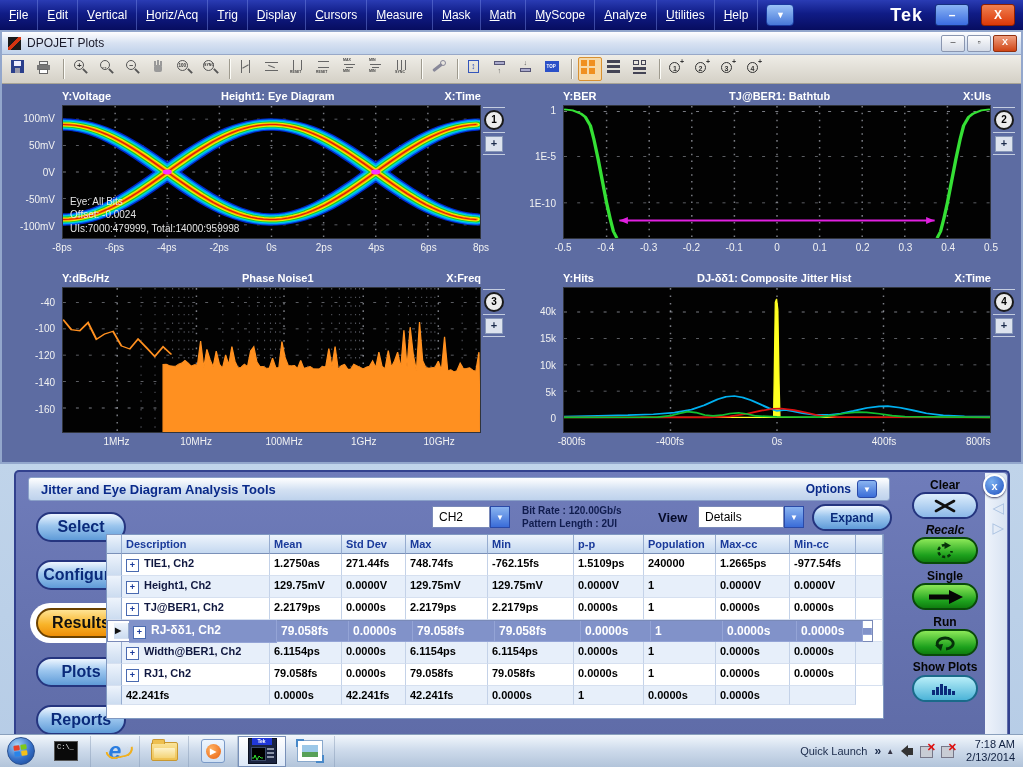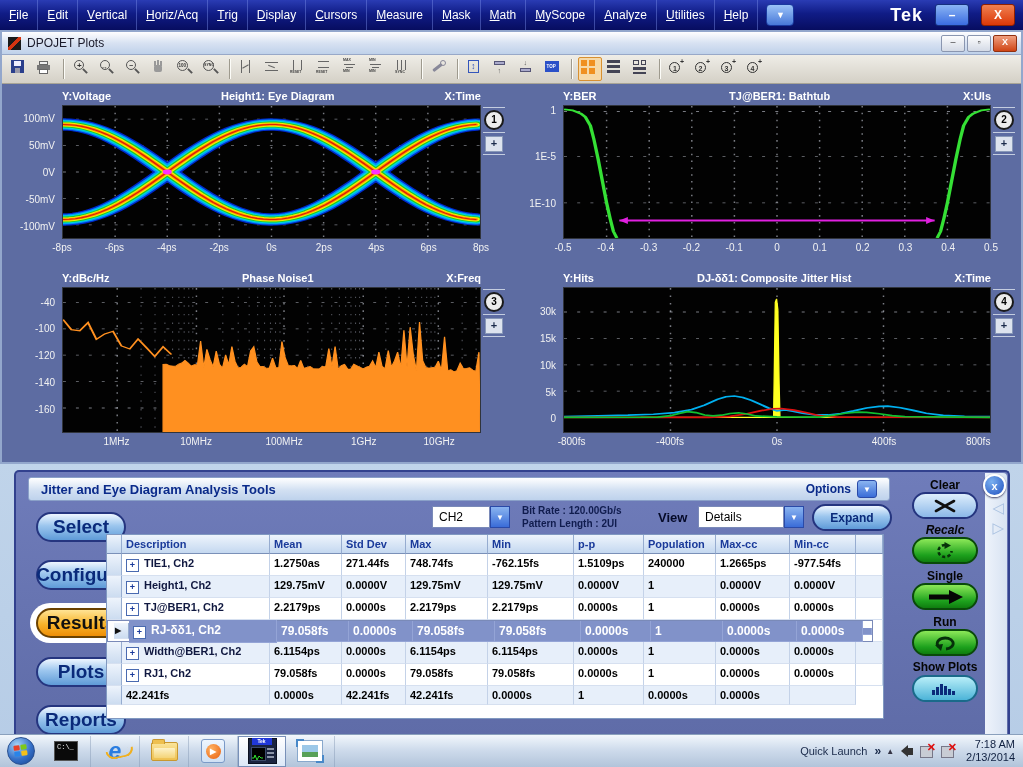--- a/index.html
+++ b/index.html
@@ -64,21 +64,21 @@
   .panel{position:absolute;top:470px;left:14px;width:996px;height:265px;box-sizing:border-box;
     background:linear-gradient(#6f7cba,#5f6ca8);border:2px solid #32418e;border-bottom:none;border-radius:5px 5px 0 0}
   .p-hdr{position:absolute;left:12px;top:5px;width:862px;height:24px;box-sizing:border-box;
     background:linear-gradient(#ffffff,#d2e0f2 55%,#bed2ec);border:1px solid #8aa0c8;border-radius:3px;
     display:flex;align-items:center;padding:0 12px;color:#0a2a8a;font-weight:bold;font-size:13px}
   .p-hdr .opts{margin-left:auto;display:flex;align-items:center;gap:6px;font-size:12px}
   .vbtn{width:18px;height:16px;border-radius:3px;border:1px solid #2a4aa8;color:#fff;font-size:8px;
     background:linear-gradient(#8ab4f0,#3a6cd8);display:flex;align-items:center;justify-content:center}
   .notch{position:absolute;left:14px;top:131px;width:80px;height:40px;background:#fff;border-radius:20px 0 0 20px}
   .pill{position:absolute;left:20px;width:90px;height:30px;border-radius:15px;border:2px solid #25357f;box-sizing:border-box;
-    background:linear-gradient(#eef6ff,#9cc6ee 45%,#5f9bd8);color:#0a2a7a;font-weight:bold;font-size:19px;
+    background:linear-gradient(#eef6ff,#9cc6ee 45%,#5f9bd8);color:#0a2a7a;font-weight:bold;font-size:16px;
     display:flex;align-items:center;justify-content:center}
   .pill.active{background:linear-gradient(#ffe394,#f8b42a 55%,#ee8e06);color:#101010;border-color:#6b4200}
   .sel{position:absolute;height:22px;background:#fff;border:1px solid #7a8ab8;box-sizing:border-box;
     font-size:12px;display:flex;align-items:center;padding-left:6px;color:#000}
   .selbtn{position:absolute;height:22px;width:20px;box-sizing:border-box}
   .lbl-strong{position:absolute;font-weight:bold;color:#101c4e}
   .pill-sm{position:absolute;width:80px;height:27px;border-radius:14px;border:2px solid #25357f;box-sizing:border-box;
     background:linear-gradient(#eef6ff,#9cc6ee 45%,#5f9bd8);color:#0a2a7a;font-weight:bold;font-size:12px;
     display:flex;align-items:center;justify-content:center}
   .tbl{position:absolute;left:90px;top:62px;width:776px;background:#fff;border:1px solid #8098c0;font-size:11px}
@@ -378,20 +378,25 @@
               <polyline points="0,51.60 1.5,51.50 3,51.22 4.5,50.74 6,50.08 7.5,49.25 9,48.24 10.5,47.07 12,45.75 13.5,44.28 15,42.70 16.5,41.00 18,39.20 19.5,37.32 21,35.37 22.5,33.38 24,31.36 25.5,29.32 27,27.29 28.5,25.29 30,23.33 31.5,21.42 33,19.59 34.5,17.86 36,16.23 37.5,14.73 39,13.36 40.5,12.14 42,11.07 43.5,10.18 45,9.46 46.5,8.92 48,8.57 49.5,8.41 51,8.44 52.5,8.67 54,9.08 55.5,9.68 57,10.46 58.5,11.41 60,12.53 61.5,13.80 63,15.21 64.5,16.76 66,18.43 67.5,20.19 69,22.05 70.5,23.97 72,25.95 73.5,27.97 75,30.00 76.5,32.03 78,34.05 79.5,36.03 81,37.95 82.5,39.81 84,41.57 85.5,43.24 87,44.79 88.5,46.20 90,47.47 91.5,48.59 93,49.54 94.5,50.32 96,50.92 97.5,51.33 99,51.56" fill="none" stroke="#20c820" stroke-width="2.7" stroke-linecap="round"></polyline>
               <polyline points="0,8.40 1.5,8.50 3,8.78 4.5,9.26 6,9.92 7.5,10.75 9,11.76 10.5,12.93 12,14.25 13.5,15.72 15,17.30 16.5,19.00 18,20.80 19.5,22.68 21,24.63 22.5,26.62 24,28.64 25.5,30.68 27,32.71 28.5,34.71 30,36.67 31.5,38.58 33,40.41 34.5,42.14 36,43.77 37.5,45.27 39,46.64 40.5,47.86 42,48.93 43.5,49.82 45,50.54 46.5,51.08 48,51.43 49.5,51.59 51,51.56 52.5,51.33 54,50.92 55.5,50.32 57,49.54 58.5,48.59 60,47.47 61.5,46.20 63,44.79 64.5,43.24 66,41.57 67.5,39.81 69,37.95 70.5,36.03 72,34.05 73.5,32.03 75,30.00 76.5,27.97 78,25.95 79.5,23.97 81,22.05 82.5,20.19 84,18.43 85.5,16.76 87,15.21 88.5,13.80 90,12.53 91.5,11.41 93,10.46 94.5,9.68 96,9.08 97.5,8.67 99,8.44" fill="none" stroke="#f0f000" stroke-width="1.9" stroke-linecap="round"></polyline>
               <polyline points="0,51.60 1.5,51.50 3,51.22 4.5,50.74 6,50.08 7.5,49.25 9,48.24 10.5,47.07 12,45.75 13.5,44.28 15,42.70 16.5,41.00 18,39.20 19.5,37.32 21,35.37 22.5,33.38 24,31.36 25.5,29.32 27,27.29 28.5,25.29 30,23.33 31.5,21.42 33,19.59 34.5,17.86 36,16.23 37.5,14.73 39,13.36 40.5,12.14 42,11.07 43.5,10.18 45,9.46 46.5,8.92 48,8.57 49.5,8.41 51,8.44 52.5,8.67 54,9.08 55.5,9.68 57,10.46 58.5,11.41 60,12.53 61.5,13.80 63,15.21 64.5,16.76 66,18.43 67.5,20.19 69,22.05 70.5,23.97 72,25.95 73.5,27.97 75,30.00 76.5,32.03 78,34.05 79.5,36.03 81,37.95 82.5,39.81 84,41.57 85.5,43.24 87,44.79 88.5,46.20 90,47.47 91.5,48.59 93,49.54 94.5,50.32 96,50.92 97.5,51.33 99,51.56" fill="none" stroke="#f0f000" stroke-width="1.9" stroke-linecap="round"></polyline>
               <polyline points="0,8.40 1.5,8.50 3,8.78 4.5,9.26 6,9.92 7.5,10.75 9,11.76 10.5,12.93 12,14.25 13.5,15.72 15,17.30 16.5,19.00 18,20.80 19.5,22.68 21,24.63 22.5,26.62 24,28.64 25.5,30.68 27,32.71 28.5,34.71 30,36.67 31.5,38.58 33,40.41 34.5,42.14 36,43.77 37.5,45.27 39,46.64 40.5,47.86 42,48.93 43.5,49.82 45,50.54 46.5,51.08 48,51.43 49.5,51.59 51,51.56 52.5,51.33 54,50.92 55.5,50.32 57,49.54 58.5,48.59 60,47.47 61.5,46.20 63,44.79 64.5,43.24 66,41.57 67.5,39.81 69,37.95 70.5,36.03 72,34.05 73.5,32.03 75,30.00 76.5,27.97 78,25.95 79.5,23.97 81,22.05 82.5,20.19 84,18.43 85.5,16.76 87,15.21 88.5,13.80 90,12.53 91.5,11.41 93,10.46 94.5,9.68 96,9.08 97.5,8.67 99,8.44" fill="none" stroke="#ff9000" stroke-width="1.1" stroke-linecap="round"></polyline>
               <polyline points="0,51.60 1.5,51.50 3,51.22 4.5,50.74 6,50.08 7.5,49.25 9,48.24 10.5,47.07 12,45.75 13.5,44.28 15,42.70 16.5,41.00 18,39.20 19.5,37.32 21,35.37 22.5,33.38 24,31.36 25.5,29.32 27,27.29 28.5,25.29 30,23.33 31.5,21.42 33,19.59 34.5,17.86 36,16.23 37.5,14.73 39,13.36 40.5,12.14 42,11.07 43.5,10.18 45,9.46 46.5,8.92 48,8.57 49.5,8.41 51,8.44 52.5,8.67 54,9.08 55.5,9.68 57,10.46 58.5,11.41 60,12.53 61.5,13.80 63,15.21 64.5,16.76 66,18.43 67.5,20.19 69,22.05 70.5,23.97 72,25.95 73.5,27.97 75,30.00 76.5,32.03 78,34.05 79.5,36.03 81,37.95 82.5,39.81 84,41.57 85.5,43.24 87,44.79 88.5,46.20 90,47.47 91.5,48.59 93,49.54 94.5,50.32 96,50.92 97.5,51.33 99,51.56" fill="none" stroke="#ff9000" stroke-width="1.1" stroke-linecap="round"></polyline>
               <polyline points="0,8.40 1.5,8.50 3,8.78 4.5,9.26 6,9.92 7.5,10.75 9,11.76 10.5,12.93 12,14.25 13.5,15.72 15,17.30 16.5,19.00 18,20.80 19.5,22.68 21,24.63 22.5,26.62 24,28.64 25.5,30.68 27,32.71 28.5,34.71 30,36.67 31.5,38.58 33,40.41 34.5,42.14 36,43.77 37.5,45.27 39,46.64 40.5,47.86 42,48.93 43.5,49.82 45,50.54 46.5,51.08 48,51.43 49.5,51.59 51,51.56 52.5,51.33 54,50.92 55.5,50.32 57,49.54 58.5,48.59 60,47.47 61.5,46.20 63,44.79 64.5,43.24 66,41.57 67.5,39.81 69,37.95 70.5,36.03 72,34.05 73.5,32.03 75,30.00 76.5,27.97 78,25.95 79.5,23.97 81,22.05 82.5,20.19 84,18.43 85.5,16.76 87,15.21 88.5,13.80 90,12.53 91.5,11.41 93,10.46 94.5,9.68 96,9.08 97.5,8.67 99,8.44" fill="none" stroke="#e02000" stroke-width="0.5" stroke-linecap="round"></polyline>
               <polyline points="0,51.60 1.5,51.50 3,51.22 4.5,50.74 6,50.08 7.5,49.25 9,48.24 10.5,47.07 12,45.75 13.5,44.28 15,42.70 16.5,41.00 18,39.20 19.5,37.32 21,35.37 22.5,33.38 24,31.36 25.5,29.32 27,27.29 28.5,25.29 30,23.33 31.5,21.42 33,19.59 34.5,17.86 36,16.23 37.5,14.73 39,13.36 40.5,12.14 42,11.07 43.5,10.18 45,9.46 46.5,8.92 48,8.57 49.5,8.41 51,8.44 52.5,8.67 54,9.08 55.5,9.68 57,10.46 58.5,11.41 60,12.53 61.5,13.80 63,15.21 64.5,16.76 66,18.43 67.5,20.19 69,22.05 70.5,23.97 72,25.95 73.5,27.97 75,30.00 76.5,32.03 78,34.05 79.5,36.03 81,37.95 82.5,39.81 84,41.57 85.5,43.24 87,44.79 88.5,46.20 90,47.47 91.5,48.59 93,49.54 94.5,50.32 96,50.92 97.5,51.33 99,51.56" fill="none" stroke="#e02000" stroke-width="0.5" stroke-linecap="round"></polyline>
               <circle cx="25" cy="30" r="1.1" fill="#ff30ff"></circle>
               <circle cx="75" cy="30" r="1.1" fill="#ff30ff"></circle>
             </svg>
+            <div class="anno">
+              <div>Eye: All Bits</div>
+              <div>Offset: -0.0024</div>
+              <div>UIs:7000:479999, Total:14000:959998</div>
+            </div>
           </div>
           <div class="xt">
             <span style="left: 0%;">-8ps</span>
             <span style="left: 12.5%;">-6ps</span>
             <span style="left: 25%;">-4ps</span>
             <span style="left: 37.5%;">-2ps</span>
             <span style="left: 50%;">0s</span>
             <span style="left: 62.5%;">2ps</span>
             <span style="left: 75%;">4ps</span>
             <span style="left: 87.5%;">6ps</span>
@@ -536,21 +541,21 @@
             <div class="sep"></div>
           </div>
         </div>
         <div class="cell" style="left: 507px; top: 188px; width: 506px; height: 188px;">
           <div class="hdr">
             <span>Y:Hits</span>
             <span>DJ-δδ1: Composite Jitter Hist</span>
             <span>X:Time</span>
           </div>
           <div class="yt">
-            <span style="top: 16.7%;">30k</span>
+            <span style="top: 16.7%;">40k</span>
             <span style="top: 35%;">15k</span>
             <span style="top: 53.3%;">10k</span>
             <span style="top: 71.7%;">5k</span>
             <span style="top: 90%;">0</span>
           </div>
           <div class="pa">
             <svg viewBox="0 0 100 60" preserveAspectRatio="none">
               <line x1="25" y1="0" x2="25" y2="60" stroke="#c8ccd8" stroke-width="0.35" stroke-dasharray="0.7 2.4" opacity="0.6"></line>
               <line x1="50" y1="0" x2="50" y2="60" stroke="#c8ccd8" stroke-width="0.35" stroke-dasharray="0.7 2.4" opacity="0.6"></line>
               <line x1="75" y1="0" x2="75" y2="60" stroke="#c8ccd8" stroke-width="0.35" stroke-dasharray="0.7 2.4" opacity="0.6"></line>

